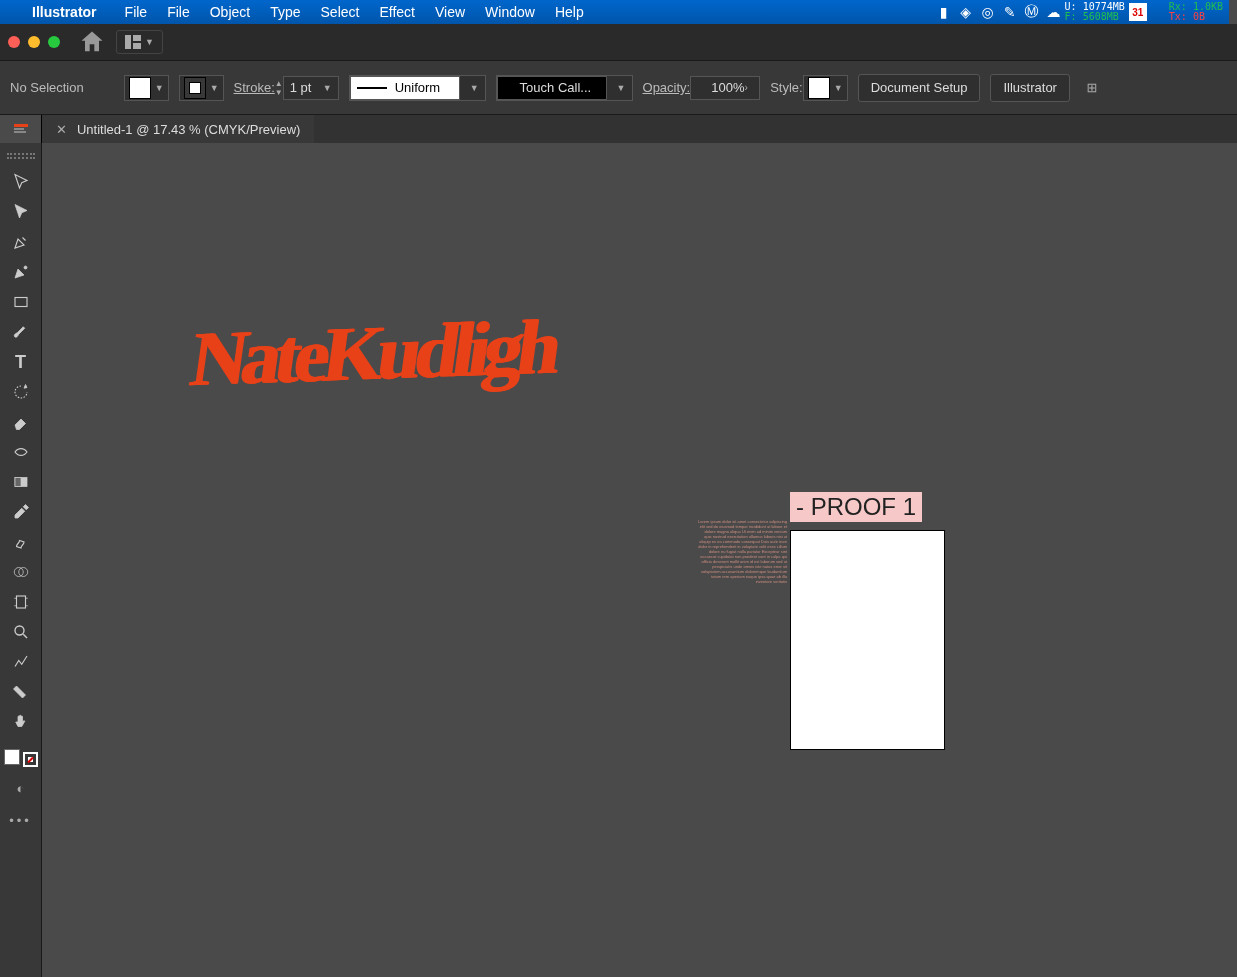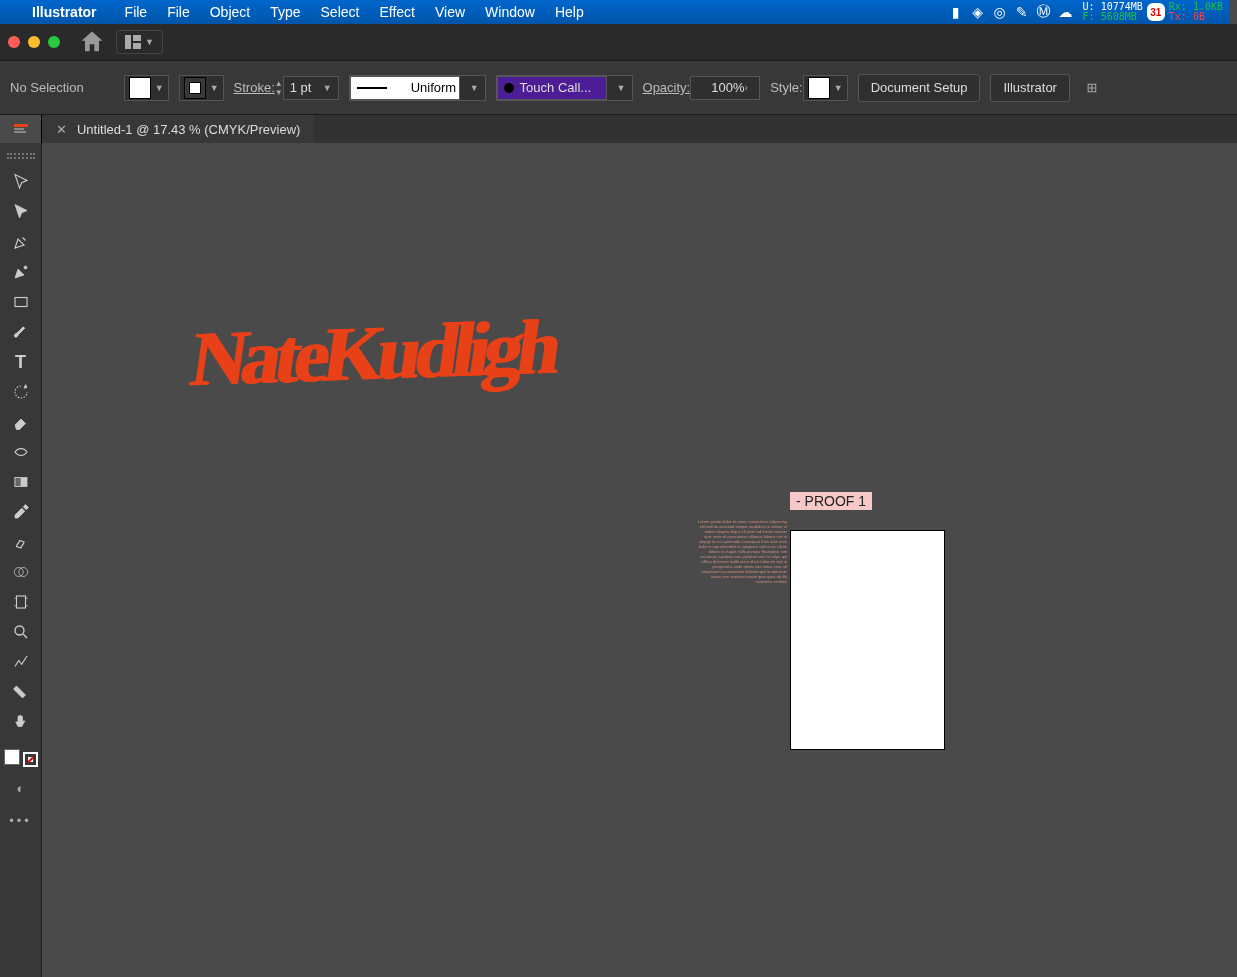--- a/index.html
+++ b/index.html
@@ -4,48 +4,48 @@
 <style>
 html,body{margin:0;padding:0;width:1237px;height:977px;background:#4a4a4a;font-family:-apple-system,BlinkMacSystemFont,"Segoe UI",Arial,sans-serif;overflow:hidden;color:#ddd;font-size:13px}
 *{box-sizing:border-box}
 
 .menubar{position:absolute;top:0;left:0;right:8px;height:24px;background:linear-gradient(#0066cc,#0055aa);display:flex;align-items:center;color:#fff;font-size:14px;padding:0 6px;z-index:100}
 .menubar .apple{font-size:16px;margin:0 8px}
 .menubar .app{font-weight:700;margin-right:8px}
 .menubar .mi{padding:0 10px;cursor:default}
 .menubar .spacer{flex:1}
 .menubar .ric{width:22px;text-align:center;font-size:14px}
-.stats{font-family:Menlo,monospace;font-size:10px;line-height:10px;margin-left:6px}
+.stats{font-family:Menlo,monospace;font-size:10px;line-height:10px;margin-left:0}
 .stats .u{color:#fff}
 .stats .f{color:#1fbf4f}
-.stats2{font-family:Menlo,monospace;font-size:10px;line-height:10px;margin-left:0}
+.stats2{font-family:Menlo,monospace;font-size:10px;line-height:10px;margin-left:18px}
 .stats2 .rx{color:#1fbf4f}
 .stats2 .tx{color:#ff4040}
-.datecell{width:18px;height:18px;background:#fff;color:#d00;font-size:10px;font-weight:700;display:flex;align-items:center;justify-content:center;border-radius:6px;margin:0 4px}
+.datecell{width:18px;height:18px;background:#fff;color:#d00;font-size:10px;font-weight:700;display:flex;align-items:center;justify-content:center;border-radius:0;margin:0 4px}
 
 .winbar{position:absolute;top:24px;left:0;right:0;height:36px;background:#2a2a2a;display:flex;align-items:center;padding:0 8px;z-index:90}
 .traffic{display:flex;gap:8px;margin-right:18px}
 .dot{width:12px;height:12px;border-radius:50%}
 .dot.r{background:#ff5f56}.dot.y{background:#ffbd2e}.dot.g{background:#27c93f}
 .homebtn{width:28px;height:24px;display:flex;align-items:center;justify-content:center;color:#999;margin-right:10px}
 .workspace{display:flex;align-items:center;gap:4px;color:#aaa;padding:4px 8px;border:1px solid #444;border-radius:3px}
 .brand{position:absolute;right:10px;top:24px;height:36px;display:flex;align-items:center;color:#ccc;font-size:15px}
 
 .optbar{position:absolute;top:60px;left:0;right:0;height:55px;background:#383838;display:flex;align-items:center;padding:0 10px;gap:10px;border-top:1px solid #1a1a1a;border-bottom:1px solid #1a1a1a;z-index:80}
 .optbar .lbl{color:#bbb;font-size:13px}
 .swatch{width:22px;height:22px;border:1px solid #000}
 .swatch.white{background:#fff}
 .swatch.stroke{background:#fff;box-shadow:inset 0 0 0 4px #383838,inset 0 0 0 5px #000}
 .dd{display:flex;align-items:center;gap:4px;padding:2px 4px;border:1px solid #555;background:#2f2f2f;color:#ddd;height:26px}
 .ddarrow{font-size:9px;color:#aaa}
 .strokebox{display:flex;align-items:center;}
 .numfield{width:56px;height:24px;background:#2f2f2f;border:1px solid #555;color:#ddd;display:flex;align-items:center;justify-content:space-between;padding:11px 6px}
-.profile{width:110px;height:24px;background:#fff;color:#000;display:flex;align-items:center;gap:24px;padding:0 6px;border:1px solid #555}
+.profile{width:110px;height:24px;background:#fff;color:#000;display:flex;align-items:center;gap:8px;padding:0 6px;border:1px solid #555}
 .profile .line{flex:0 0 30px;border-top:2px solid #000}
-.brush{width:110px;height:24px;background:#4c1d95;color:#ddd;display:flex;align-items:center;gap:6px;padding:0 6px;border:1px solid #555}
+.brush{width:110px;height:24px;background:#000000;color:#ddd;display:flex;align-items:center;gap:6px;padding:0 6px;border:1px solid #555}
 .brush .bdot{width:10px;height:10px;background:#000;border-radius:50%}
 .opac{display:flex;align-items:center;gap:0}
 .opacval{width:70px;height:24px;background:#2f2f2f;border:1px solid #555;display:flex;align-items:center;justify-content:space-between;padding:0 20px}
 .btn{height:28px;padding:0 12px;background:#2f2f2f;border:1px solid #555;color:#ddd;display:flex;align-items:center;border-radius:3px}
 .underline{text-decoration:underline}
 
 .tabrow{position:absolute;top:115px;left:0;right:0;height:28px;background:#323232;display:flex;align-items:stretch;z-index:70}
 .rulerhead{width:42px;background:#4a4a4a;border-right:1px solid #000;display:flex;align-items:center;justify-content:center}
 .tab{display:flex;align-items:center;gap:10px;padding:0 14px;background:#383838;color:#ddd;font-size:13px}
 .tab .x{color:#aaa;font-size:13px}
@@ -56,21 +56,21 @@
 .tool svg{width:18px;height:18px;fill:#ccc;stroke:#ccc}
 .fillstroke{width:34px;height:18px;position:relative;margin-top:10px}
 .fillstroke .fsq{position:absolute;width:16px;height:16px;border:1px solid #666}
 .fillstroke .fsq.fill{left:0;top:0;background:#fff}
 .fillstroke .fsq.str{right:0;bottom:0;background:#383838;box-shadow:inset 0 0 0 3px #383838;border:2px solid #fff;width:15px;height:15px;background:#fff}
 .fillstroke .fsq.str::after{content:"";position:absolute;left:2px;right:2px;top:45%;border-top:2px solid #d00;transform:rotate(-45deg)}
 .drawmode{width:30px;height:22px;display:flex;align-items:center;justify-content:center;color:#aaa;margin-top:6px}
 .dots3{letter-spacing:3px;color:#aaa;margin-top:10px}
 
 .canvas{position:absolute;top:143px;left:42px;right:0;bottom:0;background:#4a4a4a;overflow:hidden}
-.artboard-label{position:absolute;background:#f7c8c8;color:#222;font-size:14px;padding:1px 6px}
+.artboard-label{position:absolute;background:#f7c8c8;color:#222;font-size:24px;padding:1px 6px}
 .artboard{position:absolute;background:#fff;border:1px solid #000}
 .graffiti{position:absolute;color:#e84118;font-family:"Brush Script MT","Comic Sans MS",cursive;font-weight:900;font-size:78px;transform:skew(-8deg,-2deg);letter-spacing:-6px;text-shadow:1px 0 #e84118,-1px 0 #e84118}
 .tinytext{position:absolute;color:#cc8d80;font-size:4px;line-height:5px;text-align:right;width:90px;font-family:Arial}
 </style>
 </head>
 <body>
 
 <div class="menubar">
   <span class="apple"></span>
   <span class="app mi">Illustrator</span>

